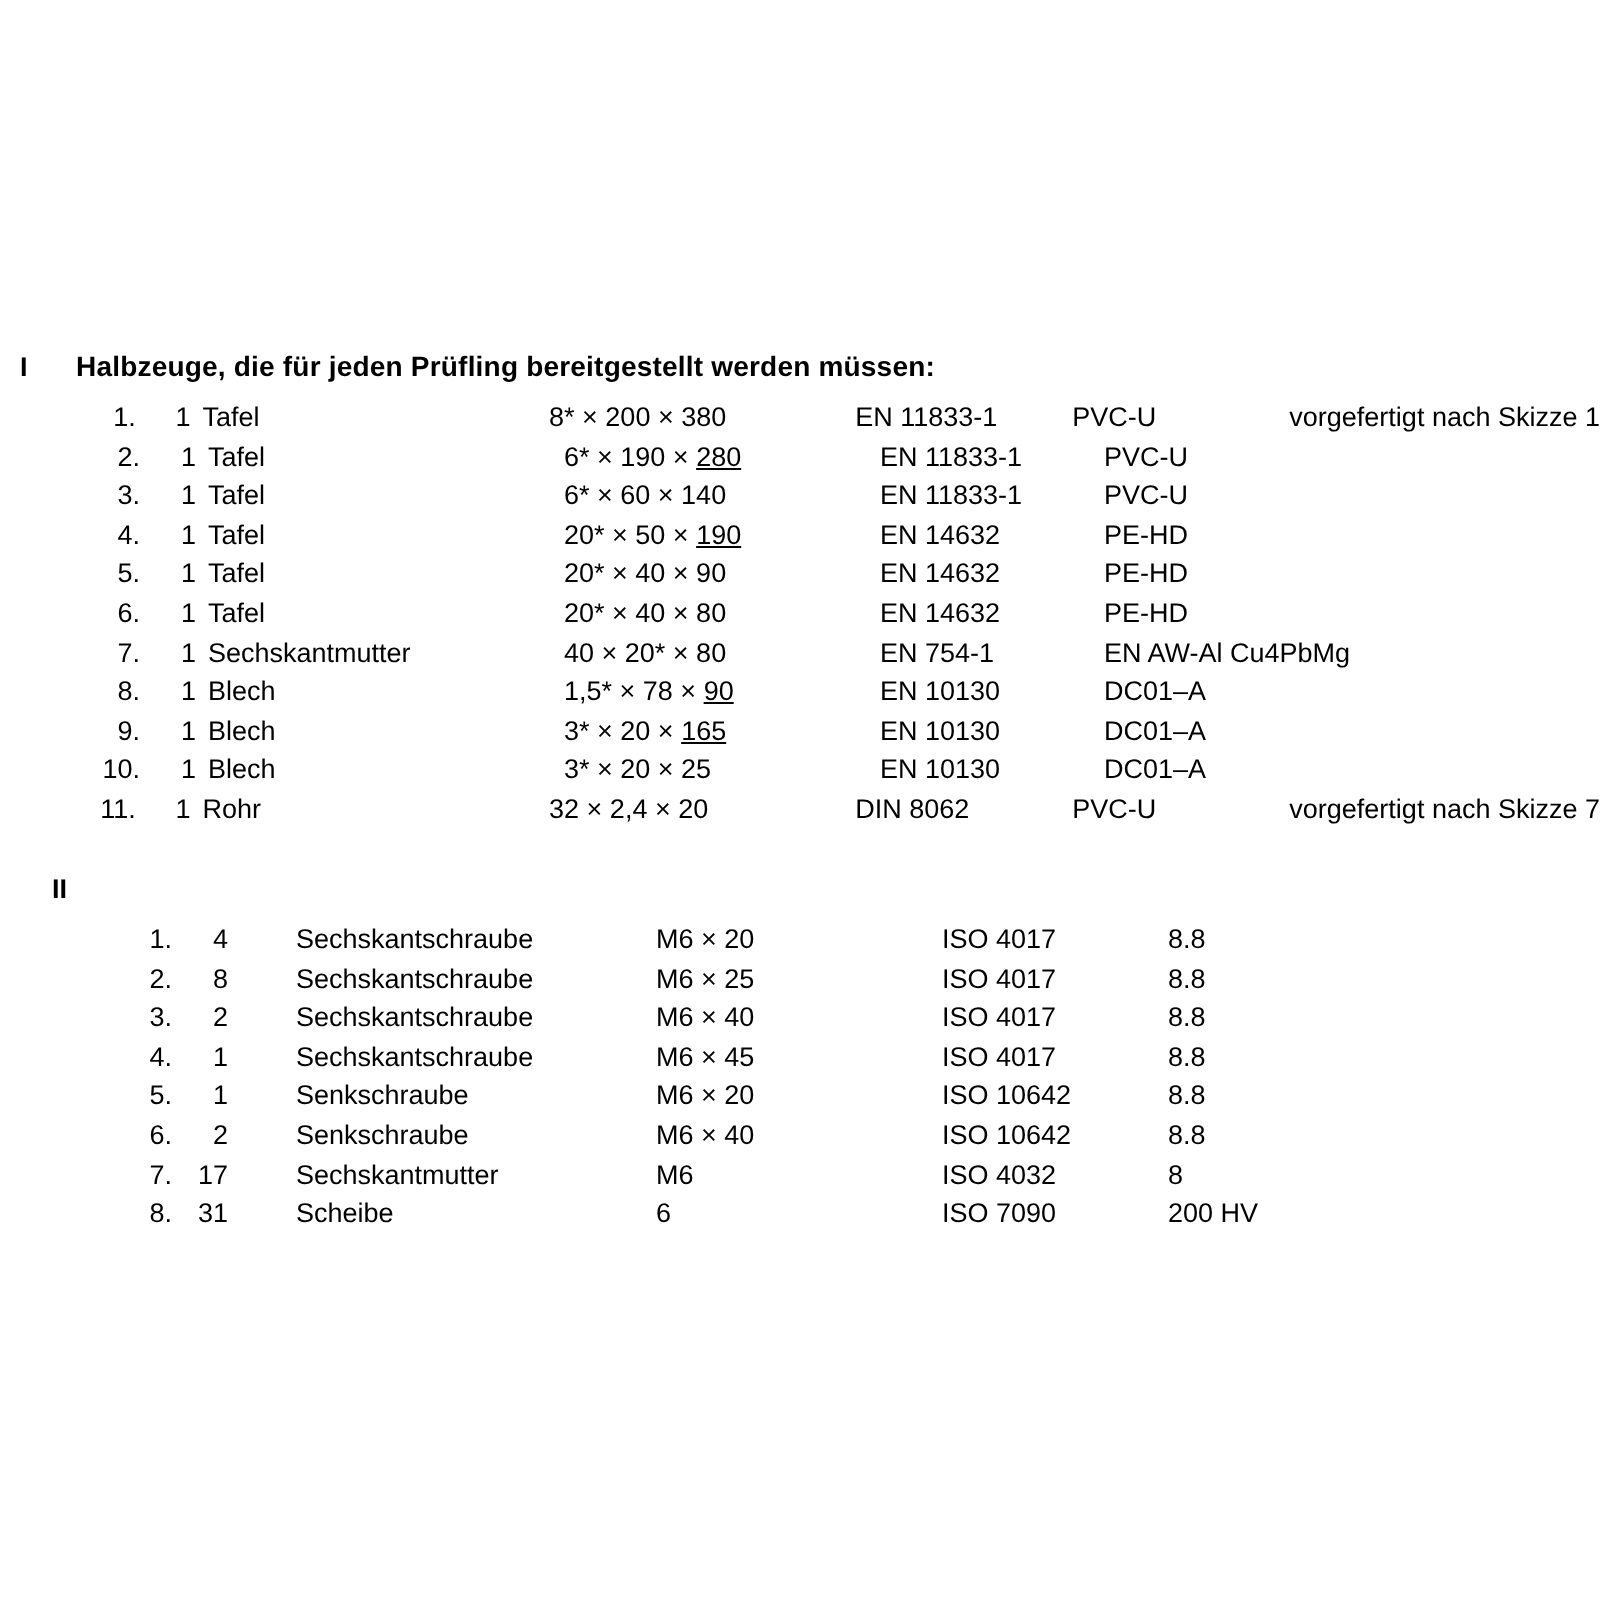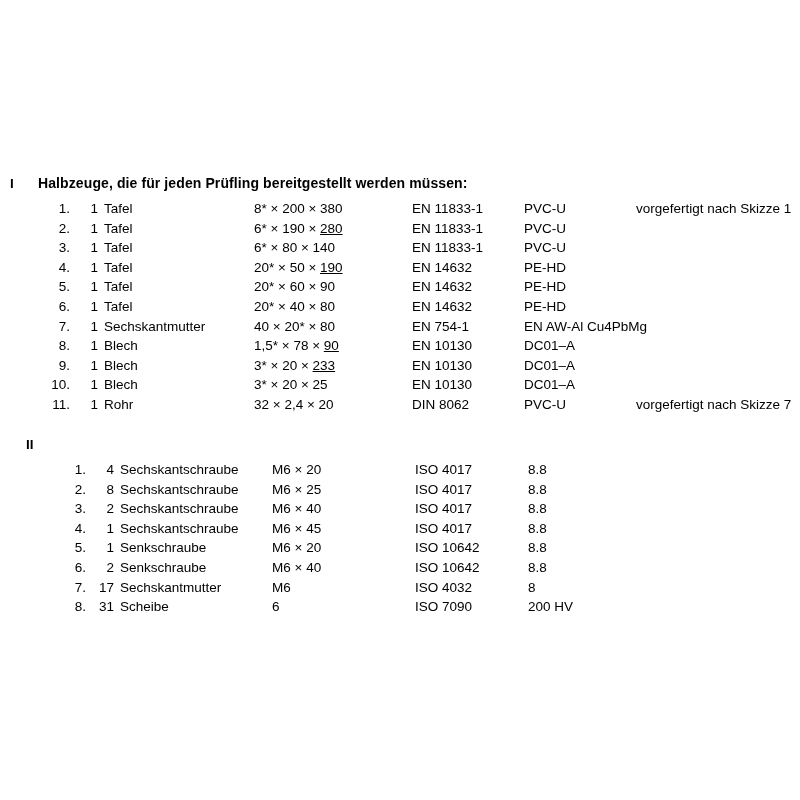--- a/index.html
+++ b/index.html
@@ -65,35 +65,36 @@
     padding-right: 6px;
     box-sizing: border-box;
   }
   .c-item {
     width: 150px;
     box-sizing: border-box;
   }
   .c-dim {
     width: 158px;
     box-sizing: border-box;
+    margin-left: 28px;
   }
   .c-std {
     width: 112px;
     box-sizing: border-box;
   }
   .c-mat {
     width: 112px;
     box-sizing: border-box;
     white-space: nowrap;
   }
   .c-note {
     white-space: nowrap;
   }
   
-  #section-2 .c-item { width: 152px; }
+  #section-2 .c-item { width: 152px; margin-left: 28px; }
   #section-2 .c-dim  { width: 143px; }
   #section-2 .c-std  { width: 113px; }
 
   .u { text-decoration: underline; }
 </style>
 </head>
 <body>
 
 <div class="page">
 
@@ -117,37 +118,37 @@
           <div class="c-qty">1</div>
           <div class="c-item">Tafel</div>
           <div class="c-dim"><span>6* × 190 × </span><span class="u">280</span></div>
           <div class="c-std">EN 11833-1</div>
           <div class="c-mat">PVC-U</div>
         </div>
         <div class="row">
           <div class="c-idx">3.</div>
           <div class="c-qty">1</div>
           <div class="c-item">Tafel</div>
-          <div class="c-dim"><span>6* × 80 × 140</span></div>
+          <div class="c-dim"><span>6* × 60 × 140</span></div>
           <div class="c-std">EN 11833-1</div>
           <div class="c-mat">PVC-U</div>
         </div>
         <div class="row">
           <div class="c-idx">4.</div>
           <div class="c-qty">1</div>
           <div class="c-item">Tafel</div>
           <div class="c-dim"><span>20* × 50 × </span><span class="u">190</span></div>
           <div class="c-std">EN 14632</div>
           <div class="c-mat">PE-HD</div>
         </div>
         <div class="row">
           <div class="c-idx">5.</div>
           <div class="c-qty">1</div>
           <div class="c-item">Tafel</div>
-          <div class="c-dim"><span>20* × 60 × 90</span></div>
+          <div class="c-dim"><span>20* × 40 × 90</span></div>
           <div class="c-std">EN 14632</div>
           <div class="c-mat">PE-HD</div>
         </div>
         <div class="row">
           <div class="c-idx">6.</div>
           <div class="c-qty">1</div>
           <div class="c-item">Tafel</div>
           <div class="c-dim"><span>20* × 40 × 80</span></div>
           <div class="c-std">EN 14632</div>
           <div class="c-mat">PE-HD</div>
@@ -165,21 +166,21 @@
           <div class="c-qty">1</div>
           <div class="c-item">Blech</div>
           <div class="c-dim"><span>1,5* × 78 × </span><span class="u">90</span></div>
           <div class="c-std">EN 10130</div>
           <div class="c-mat">DC01–A</div>
         </div>
         <div class="row">
           <div class="c-idx">9.</div>
           <div class="c-qty">1</div>
           <div class="c-item">Blech</div>
-          <div class="c-dim"><span>3* × 20 × </span><span class="u">233</span></div>
+          <div class="c-dim"><span>3* × 20 × </span><span class="u">165</span></div>
           <div class="c-std">EN 10130</div>
           <div class="c-mat">DC01–A</div>
         </div>
         <div class="row">
           <div class="c-idx">10.</div>
           <div class="c-qty">1</div>
           <div class="c-item">Blech</div>
           <div class="c-dim"><span>3* × 20 × 25</span></div>
           <div class="c-std">EN 10130</div>
           <div class="c-mat">DC01–A</div>

